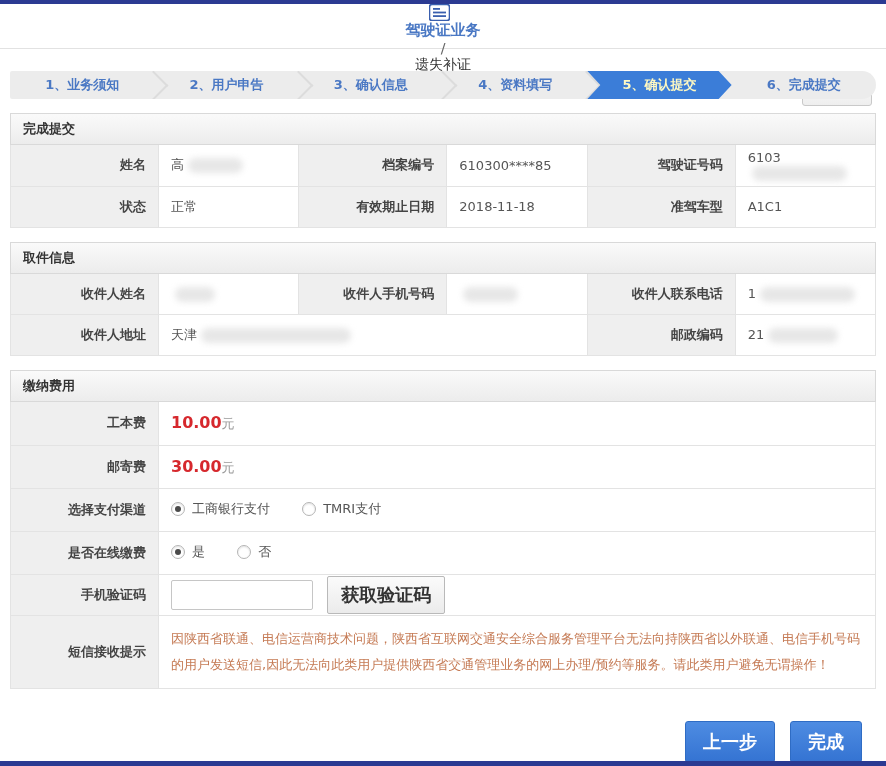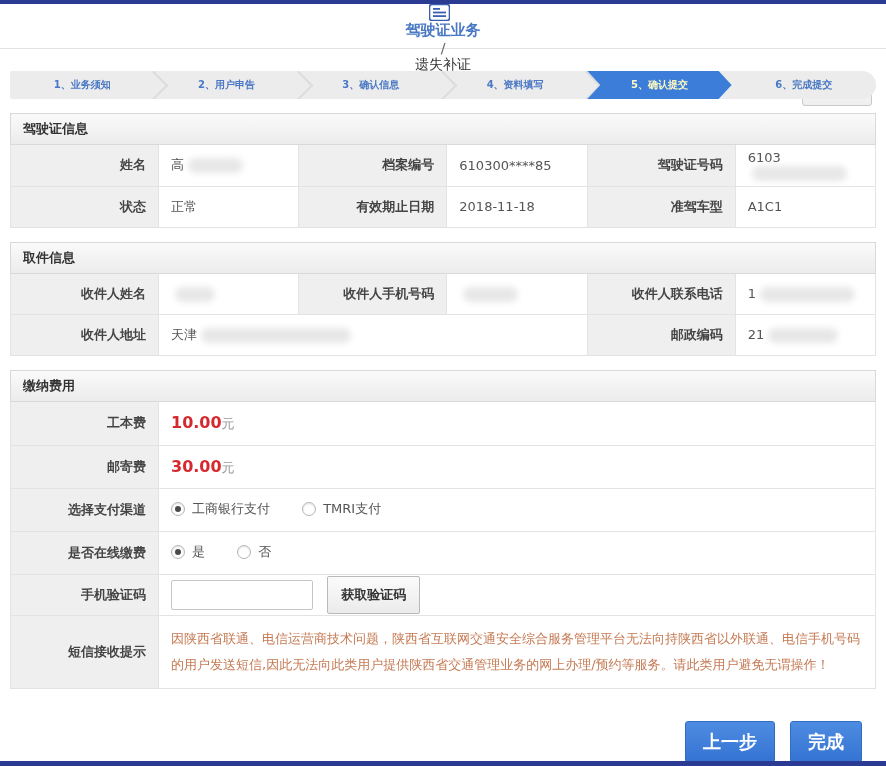--- a/index.html
+++ b/index.html
@@ -29,21 +29,21 @@
     width: 7px; height: 7px; display: inline-block; margin-right: 5px;
     border: solid #444; border-width: 0 2px 2px 0; transform: rotate(135deg);
   }
   
   .steps {
     margin: 22px 10px 0; height: 28px; background: #ececec;
     border-radius: 2px 14px 14px 2px; display: flex; overflow: hidden; position: relative;
   }
   .step {
     flex: 1; display: flex; align-items: center; justify-content: center;
-    color: var(--brand-blue, #4a78c4); font-weight: bold; font-size: 10px;
+    color: var(--brand-blue, #4a78c4); font-weight: bold; font-size: 13px;
     position: relative;
   }
   .step:not(:last-child)::after {
     content: ''; position: absolute; right: -10px; top: 4px;
     width: 19px; height: 19px;
     border-top: 2px solid #dcdcdc; border-right: 2px solid #dcdcdc;
     transform: rotate(45deg); z-index: 1;
   }
   .step.active {
     background: var(--active-step-blue, #3b7dd8); color: #fef9c3; z-index: 2;
@@ -83,21 +83,21 @@
     content: ''; position: absolute; left: 3px; top: 3px; width: 6px; height: 6px;
     border-radius: 50%; background: #4a4a4a;
   }
   .code-input {
     width: 142px; height: 30px; border: 1px solid #c6c6c6; border-radius: 2px;
     padding: 0 6px; font-size: 13px; vertical-align: middle; font-family: inherit;
   }
   .code-btn {
     height: 38px; margin-left: 10px; padding: 0 13px; vertical-align: middle;
     background: linear-gradient(#fbfbfb, #ebebeb); border: 1px solid #b9b9b9;
-    border-radius: 2px; font-weight: bold; color: #333; font-size: 13px; cursor: pointer;
+    border-radius: 2px; font-weight: bold; color: #333; font-size: 18px; cursor: pointer;
     font-family: inherit;
   }
   td.notice-cell { height: auto; padding: 10px 12px; line-height: 2; color: var(--notice-red, #c57a54); }
   
   .footer-btns { display: flex; justify-content: flex-end; gap: 15px; margin: 32px 24px 0; }
   .btn-blue {
     background: linear-gradient(#4e8ce2, #3473d2); color: #fff;
     border: 1px solid #2f6cc4; border-radius: 3px; padding: 8px 17px;
     font-size: 18px; font-weight: bold; cursor: pointer; font-family: inherit;
   }
@@ -129,21 +129,21 @@
 <div class="steps">
   <div class="step">1、业务须知</div>
   <div class="step">2、用户申告</div>
   <div class="step">3、确认信息</div>
   <div class="step">4、资料填写</div>
   <div class="step active">5、确认提交</div>
   <div class="step">6、完成提交</div>
 </div>
 
 <div class="section">
-  <div class="section-title">驾驶证信息</div>
+  <div class="section-title">完成提交</div>
   <table>
     <colgroup>
         <col class="c-lbl">
         <col>
         <col class="c-lbl">
         <col>
         <col class="c-lbl">
         <col>
       </colgroup>
     <tbody>

